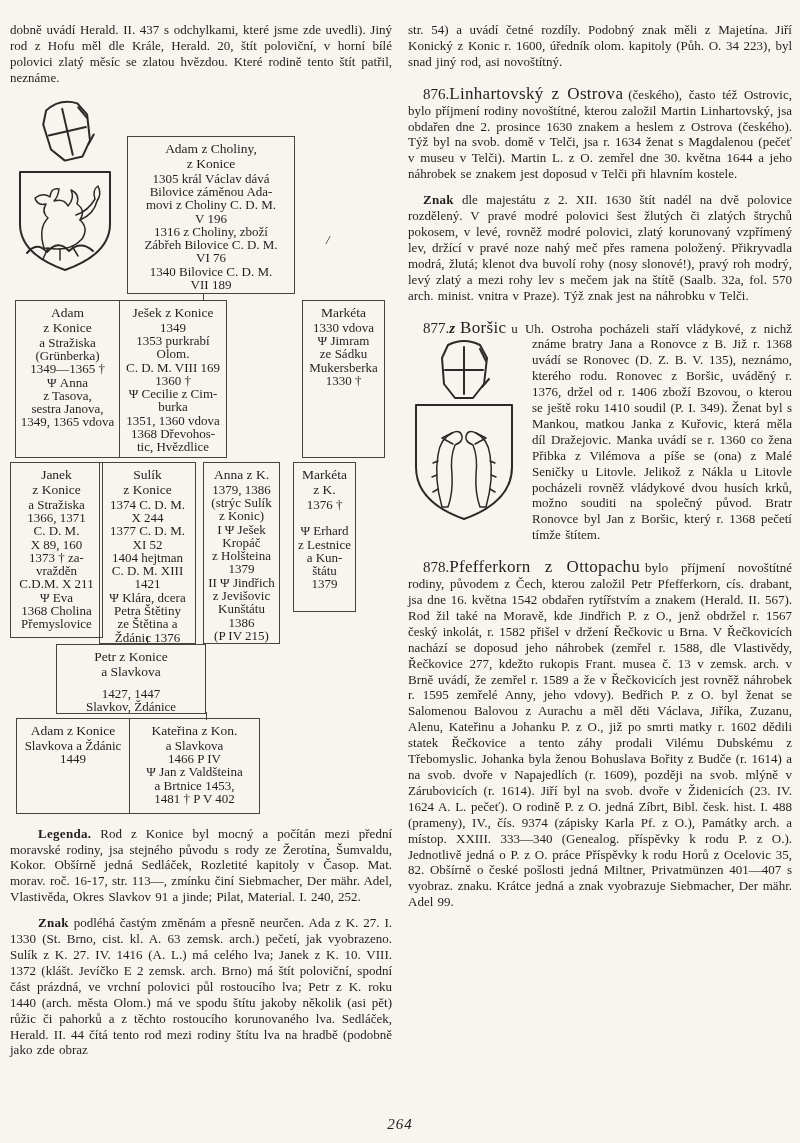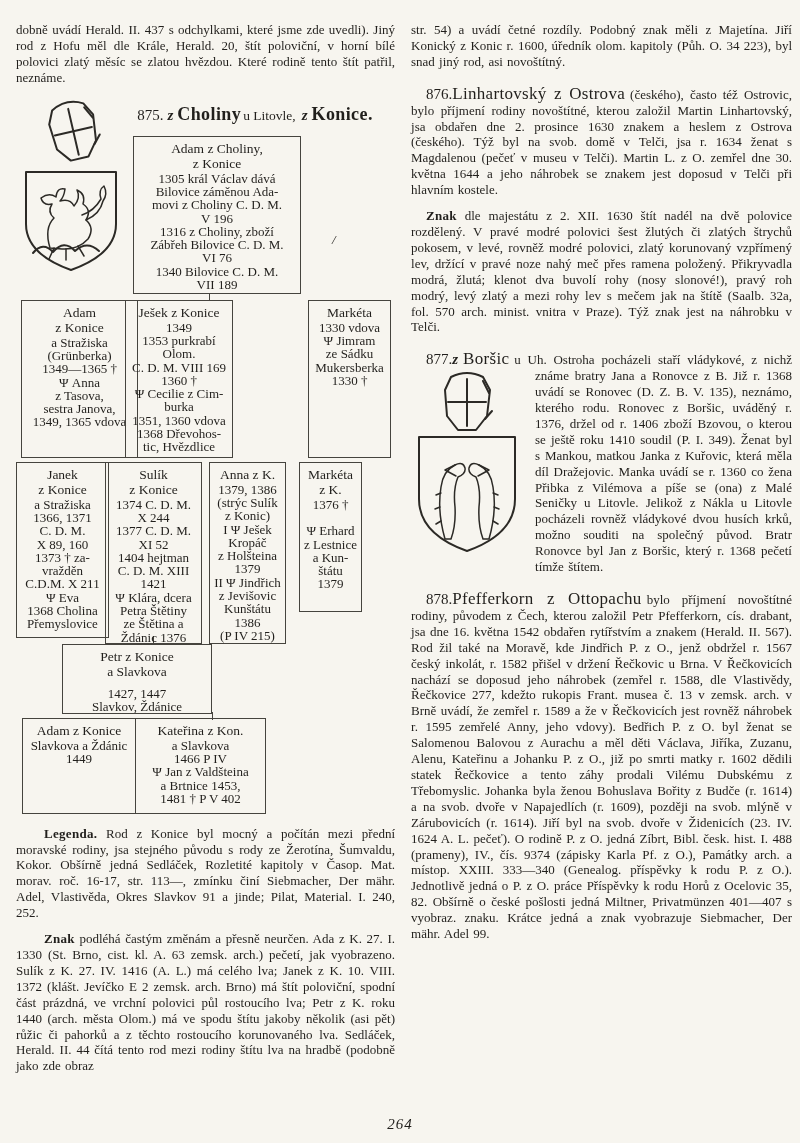--- a/index.html
+++ b/index.html
@@ -2,21 +2,21 @@
 <html><head>
 <meta charset="utf-8">
 <style>
   *{box-sizing:border-box}
   html,body{margin:0;padding:0}
   body{
     width:800px;height:1143px;overflow:hidden;position:relative;
     background:#f7f5ef;color:#211f1c;
     font-family:"Liberation Serif",serif;
   }
-  .page{display:flex;gap:16px;padding:22px 8px 0 16px}
+  .page{display:flex;gap:16px;padding:22px 8px 0 10px}
   .col{width:382px}
   .col.right{width:384px}
   p{margin:0;text-align:justify;font-size:13px;line-height:15.9px;word-spacing:1px}
   .mt10{margin-top:10px}.mt16{margin-top:16px}
   .indent{text-indent:28px}
   .indent-sm{text-indent:15px}
   b.runin{font-weight:bold;letter-spacing:.3px}
   
   .h875{position:absolute;left:96px;top:4px;width:286px;text-align:center;white-space:nowrap}
   .h-num{font-size:15px}
@@ -43,23 +43,20 @@
 </head>
 <body>
 
 <div class="page">
 
   <div class="col">
     <p>dobně uvádí Herald. II. 437 s odchylkami, které jsme zde uvedli). Jiný rod z Hofu měl dle Krále, Herald. 20, štít poloviční, v horní bílé polovici zlatý měsíc se zlatou hvězdou. Které rodině tento štít patřil, neznáme.</p>
 
     <div class="tree">
 
-      <div class="h875">
-        <span class="h-num">875.</span><span class="h-z">z</span><span class="h-name">Choliny</span><span class="h-mid">u Litovle,</span><span class="h-z">z</span><span class="h-name">Konice.</span>
-      </div>
 
       <svg class="arms" style="left:4px;top:0" width="102" height="192" viewBox="0 0 102 192">
         <g class="ink" transform="rotate(-13 55 34)">
           <path d="M38,6 Q54,-3 70,6 L77,19 L74,45 L63,59 L45,59 L34,45 L32,19 Z"></path>
           <path d="M54,8 L54,55"></path>
           <path d="M35,31 L73,31"></path>
           <path d="M70,10 L76,22 M72,48 L79,40"></path>
         </g>
         <g class="ink">
           <path d="M6,72 L96,72 L96,124 Q96,154 51,170 Q6,154 6,124 Z"></path>
@@ -86,21 +83,21 @@
 VI 76
 1340 Bilovice C. D. M.
 VII 189
 Ψ Eva</span>
       </div>
 
       <div class="conn" style="left:193px;top:194px;height:6px"></div>
       <div class="conn" style="left:137px;top:536px;height:8px"></div>
       <div class="conn" style="left:196px;top:612px;height:8px"></div>
 
-      <div class="cell" style="left:5px;top:200px;width:117px;height:158px">
+      <div class="cell" style="left:5px;top:200px;width:105px;height:158px">
         <span class="nm">Adam
 z Konice</span>
         <span class="dt">a Stražiska
 (Grünberka)
 1349—1365 †
 Ψ Anna
 z Tasova,
 sestra Janova,
 1349, 1365 vdova</span>
       </div>

